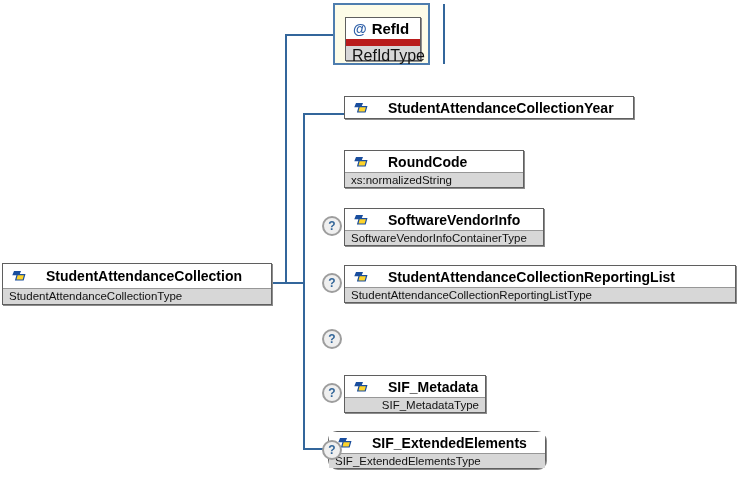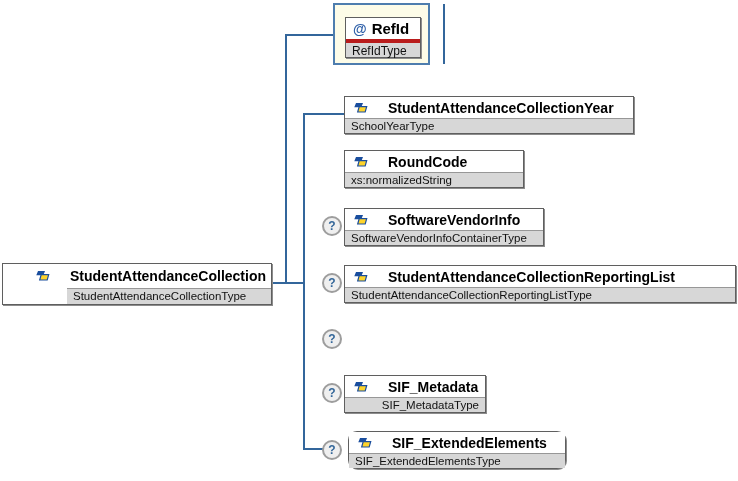--- a/index.html
+++ b/index.html
@@ -37,21 +37,21 @@
   .node.root .title{height:24px;font-size:14px;}
   .node .band{
     background:#d7d7d7;
     border-top:1px solid #979797;
     font-size:11.5px;color:#111;
     padding:1px 6px 0 6px;
     height:13px;
     white-space:nowrap;
     overflow:hidden;
   }
-  .node.root .band{height:14px;margin-left:40px;}
+  .node.root .band{height:14px;}
   .el-icon{display:inline-flex;flex:0 0 auto;}
   
   .attr-container{
     position:absolute;
     left:333px;top:3px;width:97px;height:62px;
     background:#fdfce8;
     border:2px solid #4e7dae;
     box-sizing:border-box;
   }
   .attr-node{
@@ -62,22 +62,22 @@
     box-shadow:1px 1px 0 #8c8c8c;
     box-sizing:border-box;
   }
   .attr-node .title{
     display:flex;align-items:center;gap:5px;
     padding:0 7px;height:21px;
     font-size:15px;font-weight:bold;color:#000;white-space:nowrap;
   }
   .attr-node .at{color:#2d5fa8;font-size:14px;font-weight:bold;}
   .attr-node .band{
-    background:#d7d7d7;border-top:4px solid #b91c1c;
-    font-size:12px;color:#111;padding:1px 6px 0 6px;height:13px;white-space:nowrap;
+    background:#d7d7d7;border-top:7px solid #b91c1c;
+    font-size:16px;color:#111;padding:1px 6px 0 6px;height:13px;white-space:nowrap;
   }
   
   .opt{
     position:absolute;
     width:16px;height:16px;
     border:2px solid #9d9d9d;
     border-radius:50%;
     background:#efefef;
     color:#336699;
     font-size:12px;font-weight:bold;
@@ -100,21 +100,21 @@
 
   <div class="attr-container"></div>
   <div class="attr-node">
     <div class="title">
       <span class="at">@</span>
       <span>RefId</span>
     </div>
     <div class="band">RefIdType</div>
   </div>
 
-  <div class="node root" style="left:2px;top:263px;width:270px;padding-left:24px;">
+  <div class="node root" style="left:2px;top:263px;width:270px;">
     <div class="title">
       <span class="el-icon">
         <svg width="15" height="12" viewBox="0 0 15 12">
           <polygon points="3,1 10,1 8.3,5.2 1.3,5.2" fill="#1a4e9e"></polygon>
           <polygon points="6.2,4.6 13.7,4.6 12.2,10 4.7,10" fill="#ffd42a" stroke="#1a4e9e" stroke-width="1.2"></polygon>
         </svg>
       </span>
       <span>StudentAttendanceCollection</span>
     </div>
     <div class="band">StudentAttendanceCollectionType</div>
@@ -123,21 +123,20 @@
   <div class="node" style="left:344px;top:96px;width:290px;">
     <div class="title">
       <span class="el-icon">
         <svg width="15" height="12" viewBox="0 0 15 12">
             <polygon points="3,1 10,1 8.3,5.2 1.3,5.2" fill="#1a4e9e"></polygon>
             <polygon points="6.2,4.6 13.7,4.6 12.2,10 4.7,10" fill="#ffd42a" stroke="#1a4e9e" stroke-width="1.2"></polygon>
           </svg>
       </span>
       <span>StudentAttendanceCollectionYear</span>
     </div>
-    <div class="band">SchoolYearType</div>
   </div>
 
   <div class="node" style="left:344px;top:208px;width:200px;">
     <div class="title">
       <span class="el-icon">
         <svg width="15" height="12" viewBox="0 0 15 12">
             <polygon points="3,1 10,1 8.3,5.2 1.3,5.2" fill="#1a4e9e"></polygon>
             <polygon points="6.2,4.6 13.7,4.6 12.2,10 4.7,10" fill="#ffd42a" stroke="#1a4e9e" stroke-width="1.2"></polygon>
           </svg>
       </span>
@@ -183,21 +182,21 @@
             <polygon points="3,1 10,1 8.3,5.2 1.3,5.2" fill="#1a4e9e"></polygon>
             <polygon points="6.2,4.6 13.7,4.6 12.2,10 4.7,10" fill="#ffd42a" stroke="#1a4e9e" stroke-width="1.2"></polygon>
           </svg>
       </span>
       <span>SIF_Metadata</span>
     </div>
     <div class="band">SIF_MetadataType</div>
   </div>
   <div class="opt" style="left:322px;top:383px;">?</div>
 
-  <div class="node" style="left:348px;top:431px;width:218px;border-radius:9px;">
+  <div class="node" style="left:328px;top:431px;width:218px;border-radius:9px;">
     <div class="title">
       <span class="el-icon">
         <svg width="15" height="12" viewBox="0 0 15 12">
             <polygon points="3,1 10,1 8.3,5.2 1.3,5.2" fill="#1a4e9e"></polygon>
             <polygon points="6.2,4.6 13.7,4.6 12.2,10 4.7,10" fill="#ffd42a" stroke="#1a4e9e" stroke-width="1.2"></polygon>
           </svg>
       </span>
       <span>SIF_ExtendedElements</span>
     </div>
     <div class="band">SIF_ExtendedElementsType</div>

